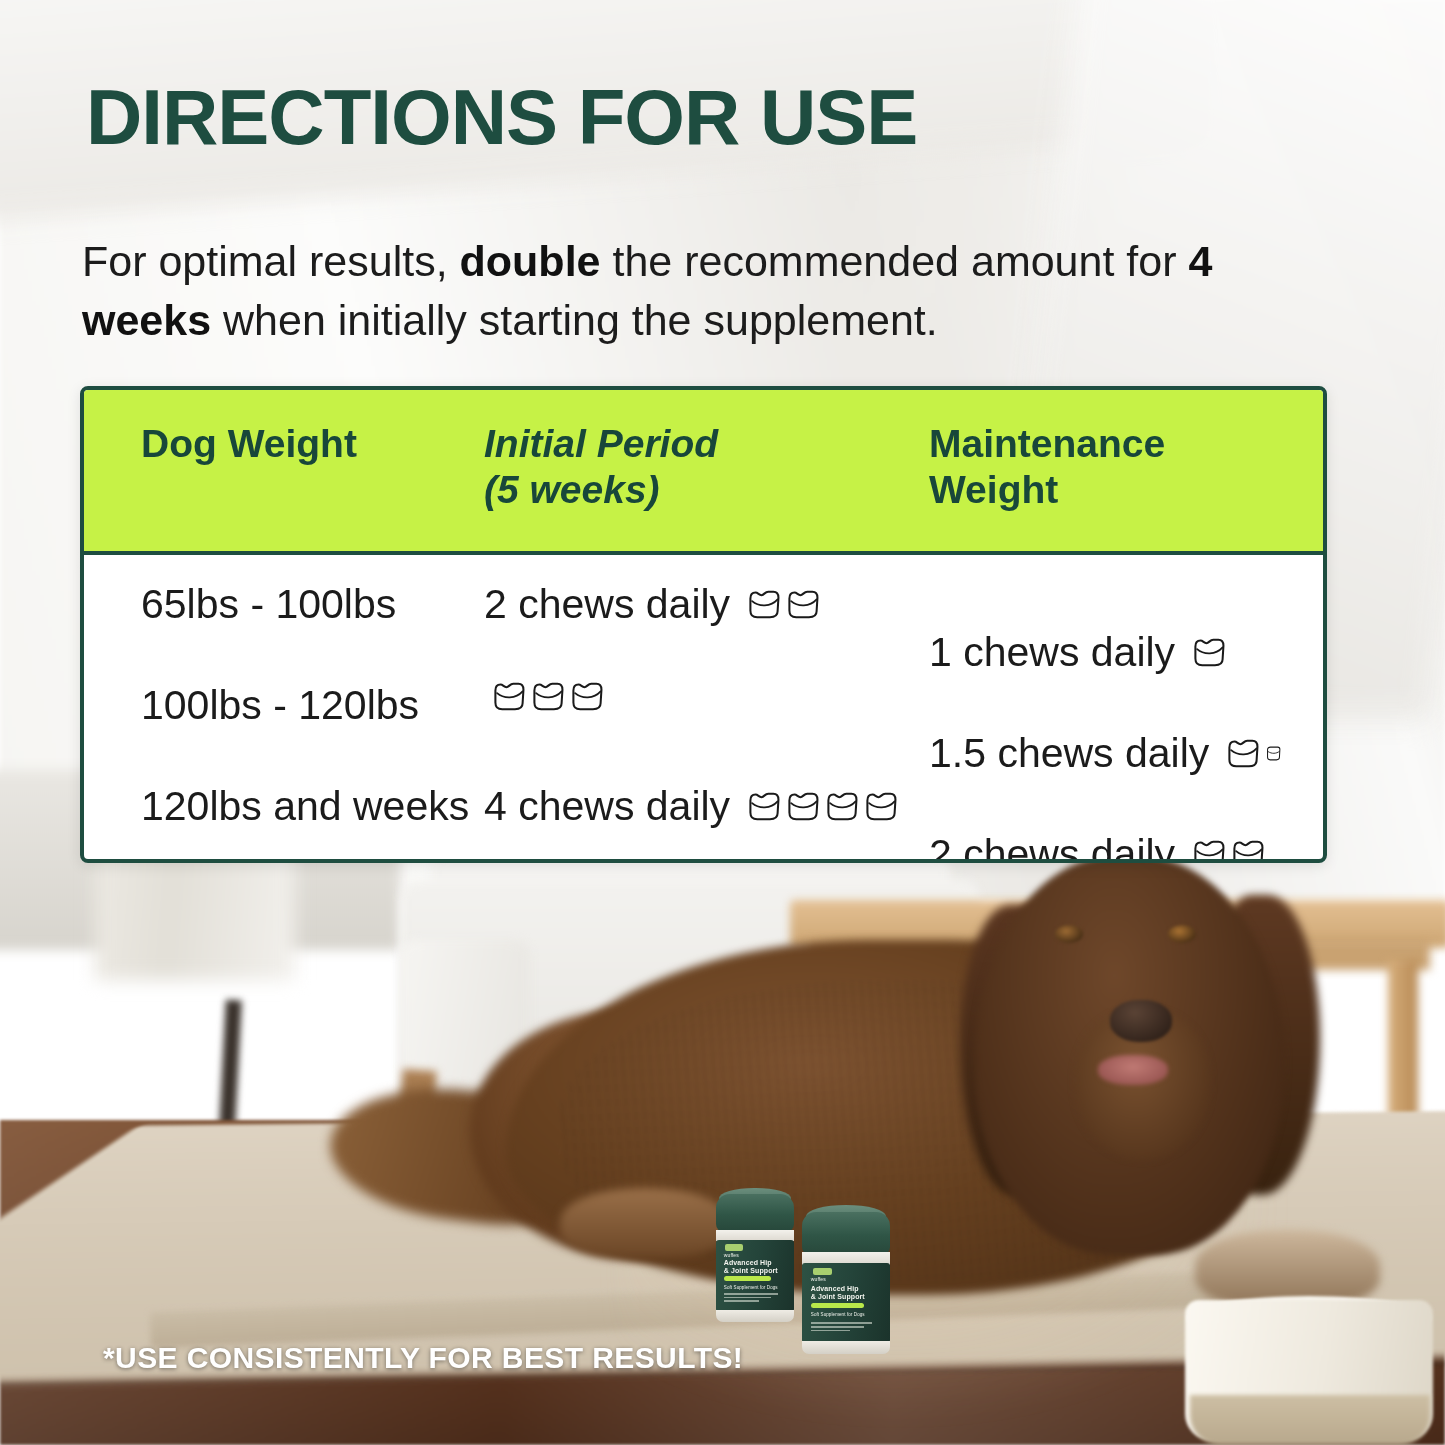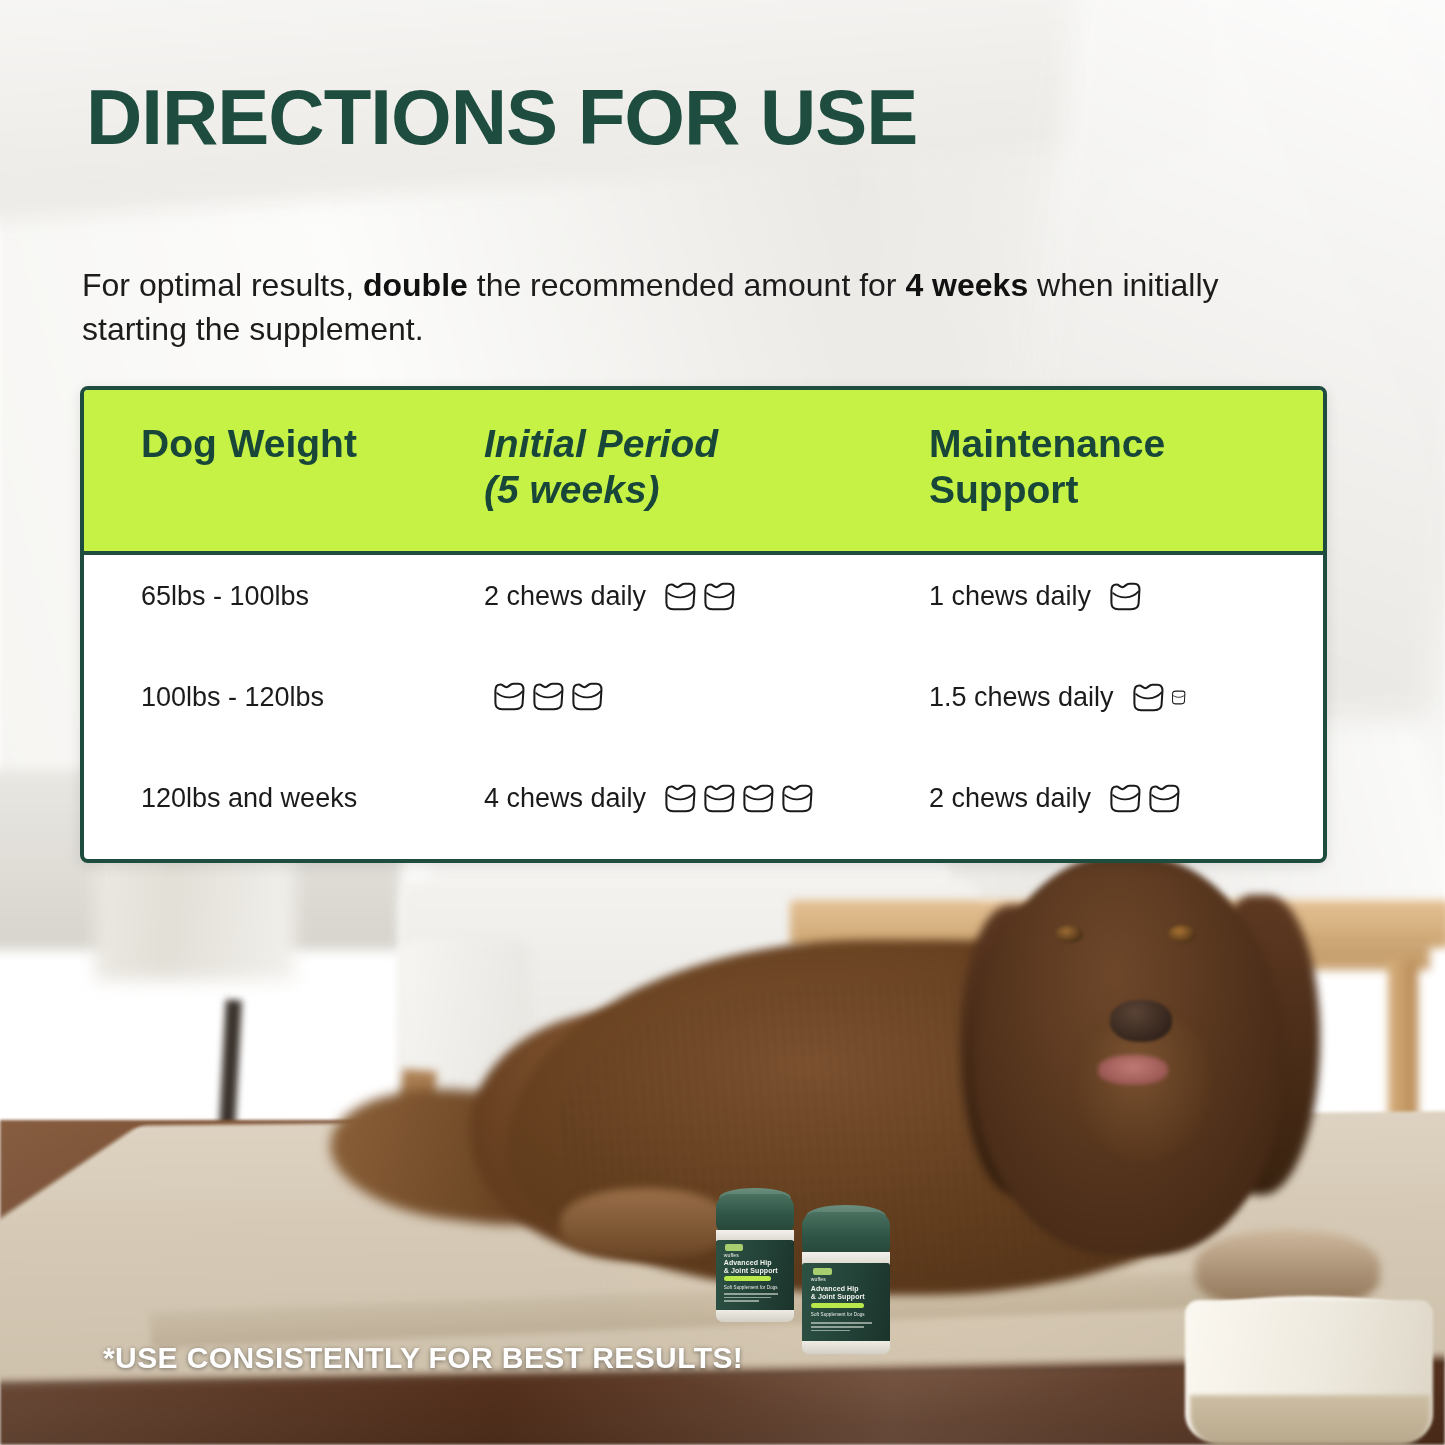--- a/index.html
+++ b/index.html
@@ -291,21 +291,21 @@
   #content { position:absolute; inset:0; }
 
   .title {
     position:absolute; left:86px; top:78px;
     font-size:78px; font-weight:bold; letter-spacing:-1px;
     color:#1e4d40; line-height:1;
     white-space:nowrap;
   }
   .subtitle {
     position:absolute; left:82px; top:232px; width:1230px;
-    font-size:32px; line-height:1.38; color:#1c1c1c;margin-top:31px;
+    font-size:43px; line-height:1.38; color:#1c1c1c;
   }
   .subtitle b { font-weight:bold; color:#111; }
 
   
   .table-card {
     position:absolute; left:80px; top:386px; width:1247px; height:477px;
     border:4px solid #1e4d40;
     border-radius:8px;
     background:#ffffff;
     overflow:hidden;
@@ -321,26 +321,26 @@
     position:absolute; top:31px;
     color:#18473a; font-size:39px; font-weight:bold; line-height:1.17;
   }
   .th.c1 { left:57px; }
   .th.c2 { left:400px;font-style:italic; }
   .th.c3 { left:845px; }
 
   .trow { position:relative; height:101px; }
   .cell {
     position:absolute; top:26px;
-    font-size:27px; color:#1b1b1b; white-space:nowrap;
+    font-size:41px; color:#1b1b1b; white-space:nowrap;
     display:flex; align-items:center; gap:9px;
   }
   .cell.c1 { left:57px; }
   .cell.c2 { left:400px; }
-  .cell.c3 { left:845px; }
+  .cell.c3 { left:845px;margin-top:48px; }
   .chews { display:inline-flex; align-items:center; gap:5px; margin-left:8px; }
 
   .footnote {
     position:absolute; left:103px; top:1341px;
     font-size:30px; font-weight:bold; color:#ffffff;
     letter-spacing:.4px;
     text-shadow:0 1px 4px rgba(0,0,0,.45);
     white-space:nowrap;
   }
 </style>
@@ -439,21 +439,21 @@
     <div class="thead">
       <div class="th c1">
         <span>Dog Weight</span>
       </div>
       <div class="th c2">
         <span>Initial Period</span><br>
         <span>(5 weeks)</span>
       </div>
       <div class="th c3">
         <span>Maintenance</span><br>
-        <span>Support</span>
+        <span>Weight</span>
       </div>
     </div>
 
     <div class="trow">
       <div class="cell c1">65lbs - 100lbs</div>
       <div class="cell c2">
         <span>2 chews daily</span>
         <span class="chews">
             <svg viewBox="0 0 40 34" width="34" height="29">
               <g fill="none" stroke="#1a1a1a" stroke-width="2.4" stroke-linejoin="round" stroke-linecap="round">

